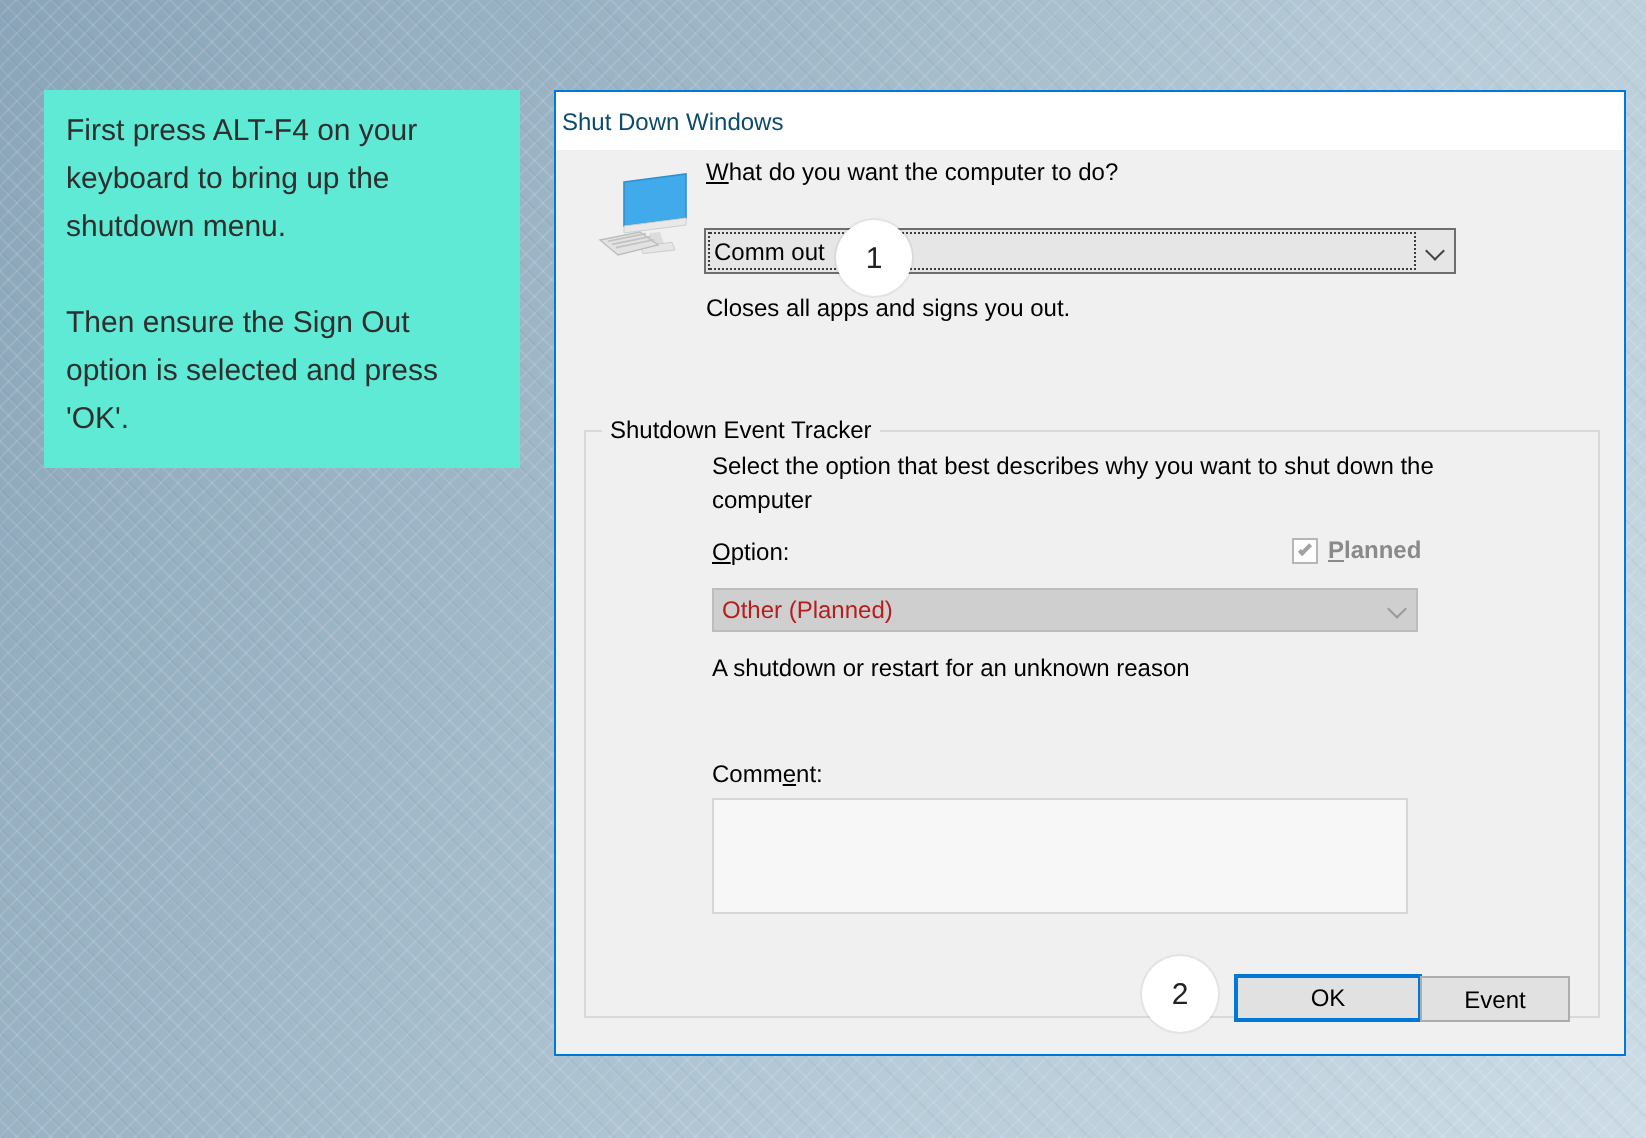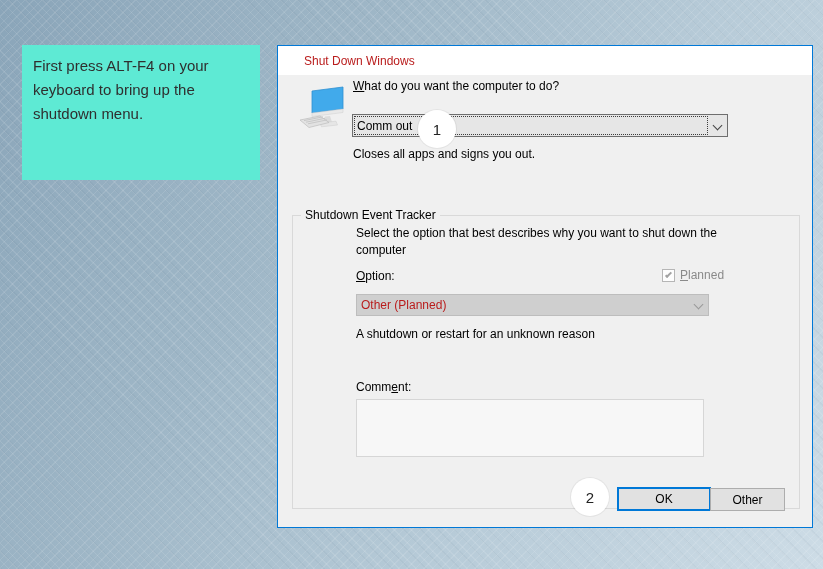--- a/index.html
+++ b/index.html
@@ -24,21 +24,21 @@
   .note p + p { margin-top: 24px; }
 
   
   .dialog {
     position: absolute; left: 277px; top: 45px; width: 536px; height: 483px;
     background: #f0f0f0; border: 1px solid #0078d7;
   }
   .titlebar {
     position: absolute; left: 0; top: 0; width: 100%; height: 29px;
     background: #ffffff; display: flex; align-items: center;
-    padding-left: 26px; font-size: 12px; color: #b91c1c;
+    padding-left: 3px; font-size: 12px; color: #0c4a6e;
   }
 
   .icon-pc { position: absolute; left: 21px; top: 40px; width: 46px; height: 46px; }
 
   .lbl { position: absolute; font-size: 12px; color: #000; white-space: nowrap; }
   .u { text-decoration: underline; text-underline-offset: 1px; }
 
   .combo {
     position: absolute; background: #e6e6e6; border: 1px solid #6e6e6e;
     font-size: 12px; color: #000;
@@ -93,20 +93,21 @@
     font-size: 15px; color: #222; z-index: 5;
   }
   .circle.c1 { left: 140px; top: 64px; }
   .circle.c2 { left: 293px; top: 432px; }
 </style>
 </head>
 <body>
 
 <div class="note">
   <p>First press ALT-F4 on your keyboard to bring up the shutdown menu.</p>
+  <p>Then ensure the Sign Out option is selected and press 'OK'.</p>
 </div>
 
 <div class="dialog">
 
   <div class="titlebar">
     <span>Shut Down Windows</span>
   </div>
 
   <svg class="icon-pc" viewBox="0 0 46 46">
     <polygon points="13,5 44,1 44,23 13,27" fill="#41aaeb" stroke="#2e8fd0" stroke-width="0.8"></polygon>
@@ -139,21 +140,21 @@
 
   <div class="group">
     <span class="group-label">Shutdown Event Tracker</span>
 
     <div class="wrap-text" style="left:63px; top:9px; width:400px;">Select the option that best describes why you want to shut down the computer</div>
 
     <div class="lbl" style="left:63px; top:53px;">
       <span class="u">O</span><span>ption:</span>
     </div>
 
-    <div class="chk-row" style="left:369px; top:52px;">
+    <div class="chk-row" style="left:353px; top:52px;font-weight:bold;">
       <span class="chk">
           <i class="tick"></i>
         </span>
       <span class="chk-label">
         <span class="u">P</span><span>lanned</span>
       </span>
     </div>
 
     <div class="combo disabled" style="left:63px; top:78px; width:353px; height:22px;">
       <span class="combo-text">Other (Planned)</span>
@@ -165,19 +166,19 @@
     <div class="lbl" style="left:63px; top:111px;">A shutdown or restart for an unknown reason</div>
 
     <div class="lbl" style="left:63px; top:164px;">
       <span>Comm</span><span class="u">e</span><span>nt:</span>
     </div>
 
     <textarea class="comment-box" disabled="" style=""></textarea>
   </div>
 
   <div class="btn ok">OK</div>
-  <div class="btn cancel">Other</div>
+  <div class="btn cancel">Event</div>
 
   <div class="circle c2">
     <span>2</span>
   </div>
 
 </div>
 
 </body></html>

